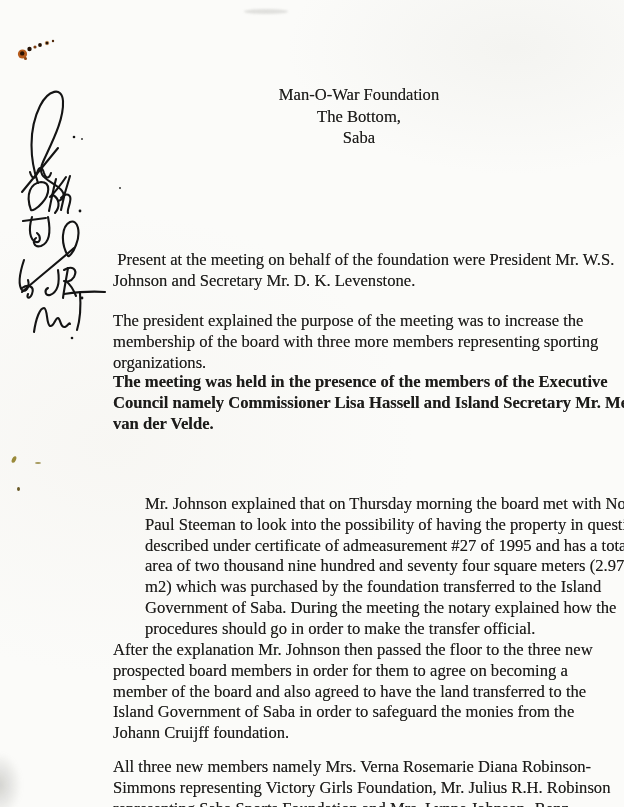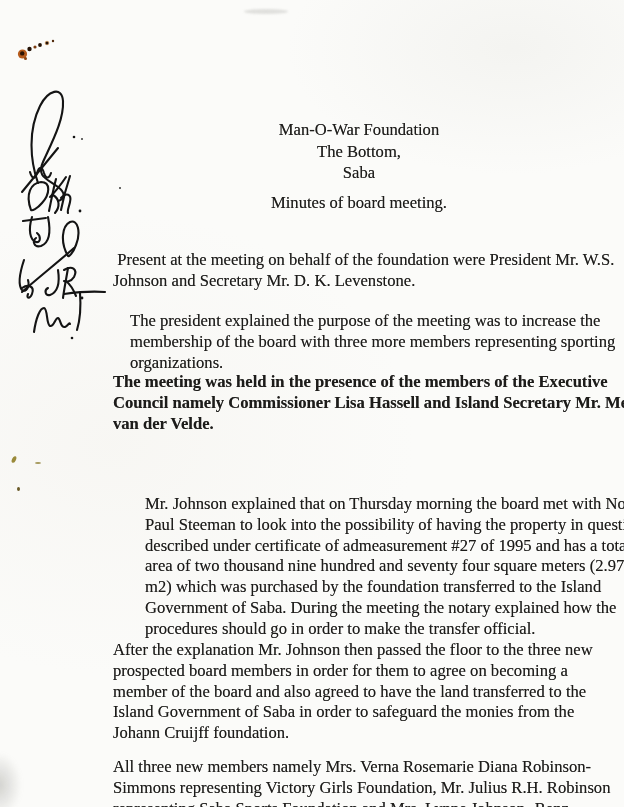--- a/index.html
+++ b/index.html
@@ -21,21 +21,20 @@
     left: 113px;
     white-space: pre;
     font-size: 16.6px;
     line-height: 20.8px;
     text-shadow: 0 0 0.5px rgba(25,25,25,0.55);
   }
   .centered {
     width: 492px;
     text-align: center;
     line-height: 21.5px;
-    margin-top: 35px;
   }
   .sup {
     font-size: 0.6em;
     vertical-align: 0.5em;
     letter-spacing: 0.2px;
   }
   .sig-svg { position: absolute; left: 8px; top: 80px; }
   .sig-svg path { fill: none; stroke: #141414; stroke-width: 2.1; stroke-linecap: round; stroke-linejoin: round; }
   .rust-svg { position: absolute; left: 16px; top: 36px; }
   .speck { position: absolute; border-radius: 50%; }
@@ -115,27 +114,26 @@
   <div class="speck" style="left:12px; top:456px; width:4px; height:7px; background:#9a8a3a; transform:rotate(25deg);"></div>
   <div class="speck" style="left:35px; top:462px; width:6px; height:2px; background:#8f7f33; opacity:.8;"></div>
   <div class="speck" style="left:17px; top:487px; width:3px; height:4px; background:#6a5a28;"></div>
   <div class="inkdot" style="left:119px; top:187px; width:2px; height:2px;"></div>
   <div class="inkdot" style="left:81px; top:138px; width:2px; height:2px;"></div>
 
   <div class="txt centered" style="top:84px;">Man-O-War Foundation
 The Bottom,
 Saba</div>
 
-  <div class="txt centered" style="top:157px;">Minutes of board meeting.</div>
 
 
   <div class="txt" style="top:250px;"> Present at the meeting on behalf of the foundation were President Mr. W.S.
 Johnson and Secretary Mr. D. K. Levenstone.</div>
 
-  <div class="txt" style="top:311px;margin-left:17px;">The president explained the purpose of the meeting was to increase the
+  <div class="txt" style="top:311px;">The president explained the purpose of the meeting was to increase the
 membership of the board with three more members representing sporting
 organizations.</div>
 
   <div class="txt" style="top:372px;font-weight:bold;">The meeting was held in the presence of the members of the Executive
 Council namely Commissioner Lisa Hassell and Island Secretary Mr. Menno
 van der Velde.</div>
 
 
   <div class="txt" style="top:494px;margin-left:32px;">Mr. Johnson explained that on Thursday morning the board met with Notary
 Paul Steeman to look into the possibility of having the property in question

